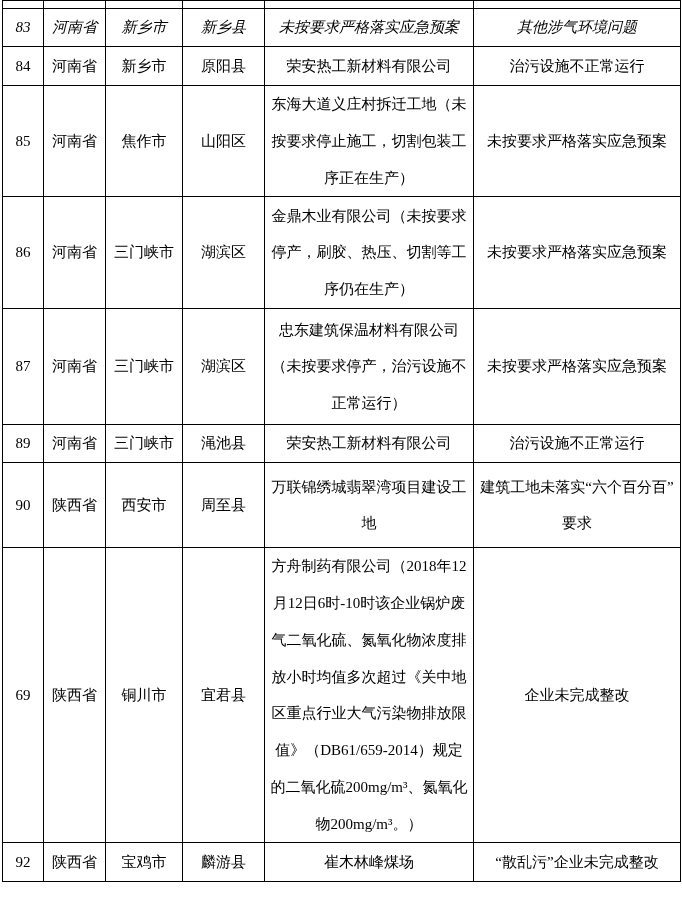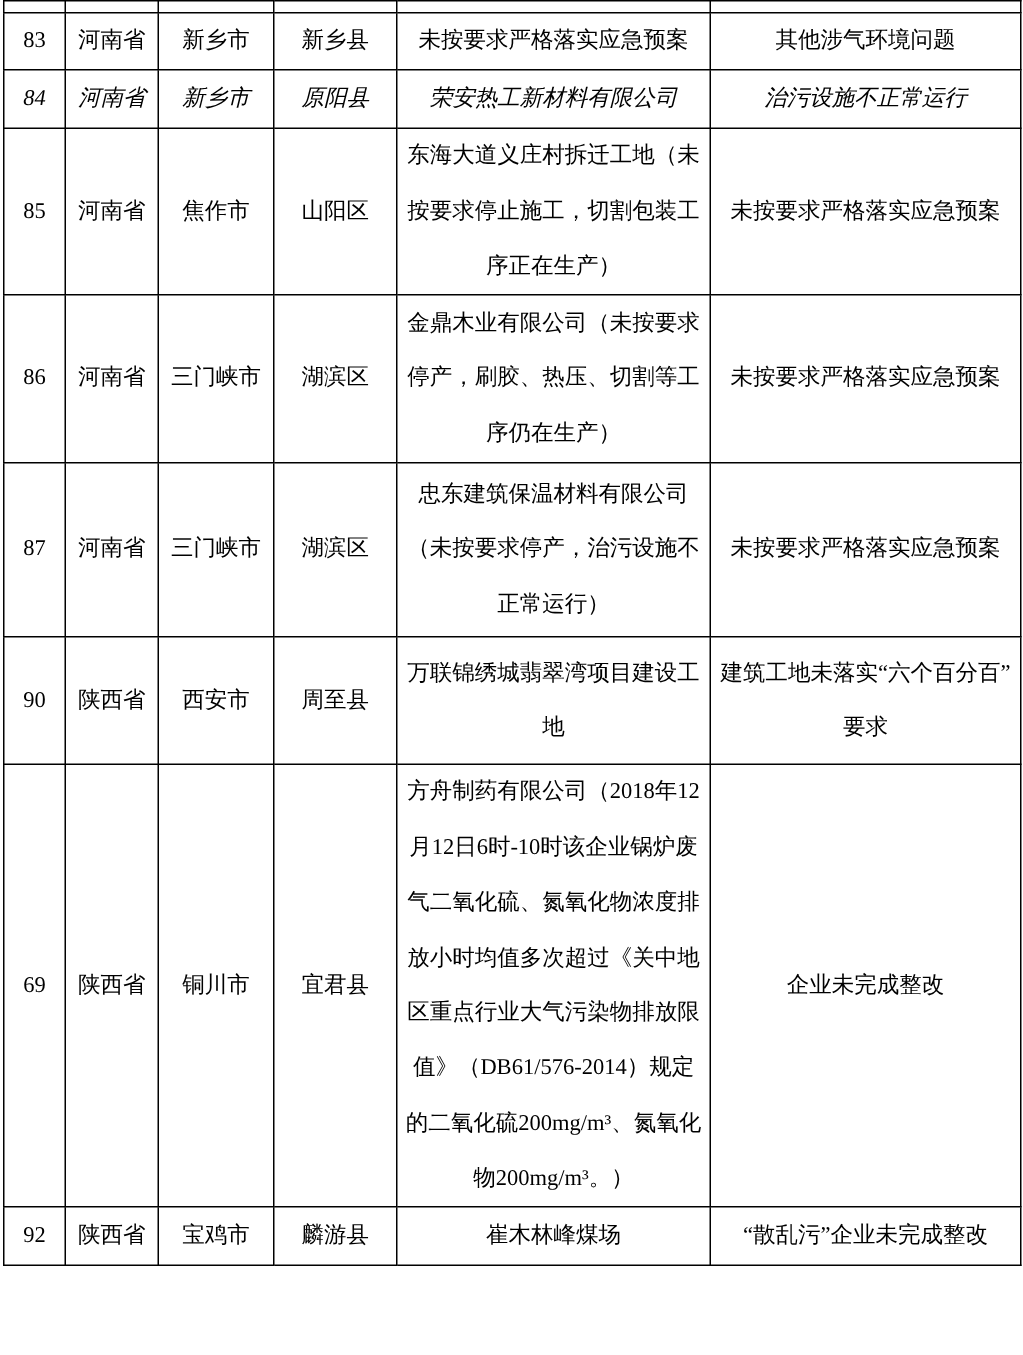--- a/index.html
+++ b/index.html
@@ -57,29 +57,29 @@
   </colgroup>
   <tbody>
     <tr class="partial-row">
       <td></td>
       <td></td>
       <td></td>
       <td></td>
       <td></td>
       <td></td>
     </tr>
-  <tr style="height: 38px;">
+  <tr style="height: 38px; font-style: italic;">
         <td>83</td>
         <td>河南省</td>
         <td>新乡市</td>
         <td>新乡县</td>
         <td>未按要求严格落实应急预案</td>
         <td>其他涉气环境问题</td>
       </tr>
-      <tr style="height: 39px; font-style: italic;">
+      <tr style="height: 39px;">
         <td>84</td>
         <td>河南省</td>
         <td>新乡市</td>
         <td>原阳县</td>
         <td>荣安热工新材料有限公司</td>
         <td>治污设施不正常运行</td>
       </tr>
       <tr style="height: 111px;">
         <td>85</td>
         <td>河南省</td>
@@ -97,34 +97,42 @@
         <td>未按要求严格落实应急预案</td>
       </tr>
       <tr style="height: 116px;">
         <td>87</td>
         <td>河南省</td>
         <td>三门峡市</td>
         <td>湖滨区</td>
         <td>忠东建筑保温材料有限公司（未按要求停产，治污设施不正常运行）</td>
         <td>未按要求严格落实应急预案</td>
       </tr>
+      <tr style="height: 38px;">
+        <td>89</td>
+        <td>河南省</td>
+        <td>三门峡市</td>
+        <td>渑池县</td>
+        <td>荣安热工新材料有限公司</td>
+        <td>治污设施不正常运行</td>
+      </tr>
       <tr style="height: 85px;">
         <td>90</td>
         <td>陕西省</td>
         <td>西安市</td>
         <td>周至县</td>
         <td>万联锦绣城翡翠湾项目建设工地</td>
         <td>建筑工地未落实“六个百分百”要求</td>
       </tr>
       <tr style="height: 277px;">
         <td>69</td>
         <td>陕西省</td>
         <td>铜川市</td>
         <td>宜君县</td>
-        <td>方舟制药有限公司（2018年12月12日6时-10时该企业锅炉废气二氧化硫、氮氧化物浓度排放小时均值多次超过《关中地区重点行业大气污染物排放限值》（DB61/576-2014）规定的二氧化硫200mg/m³、氮氧化物200mg/m³。）</td>
+        <td>方舟制药有限公司（2018年12月12日6时-10时该企业锅炉废气二氧化硫、氮氧化物浓度排放小时均值多次超过《关中地区重点行业大气污染物排放限值》（DB61/659-2014）规定的二氧化硫200mg/m³、氮氧化物200mg/m³。）</td>
         <td>企业未完成整改</td>
       </tr>
       <tr style="height: 39px;">
         <td>92</td>
         <td>陕西省</td>
         <td>宝鸡市</td>
         <td>麟游县</td>
         <td>崔木林峰煤场</td>
         <td>“散乱污”企业未完成整改</td>
       </tr>

